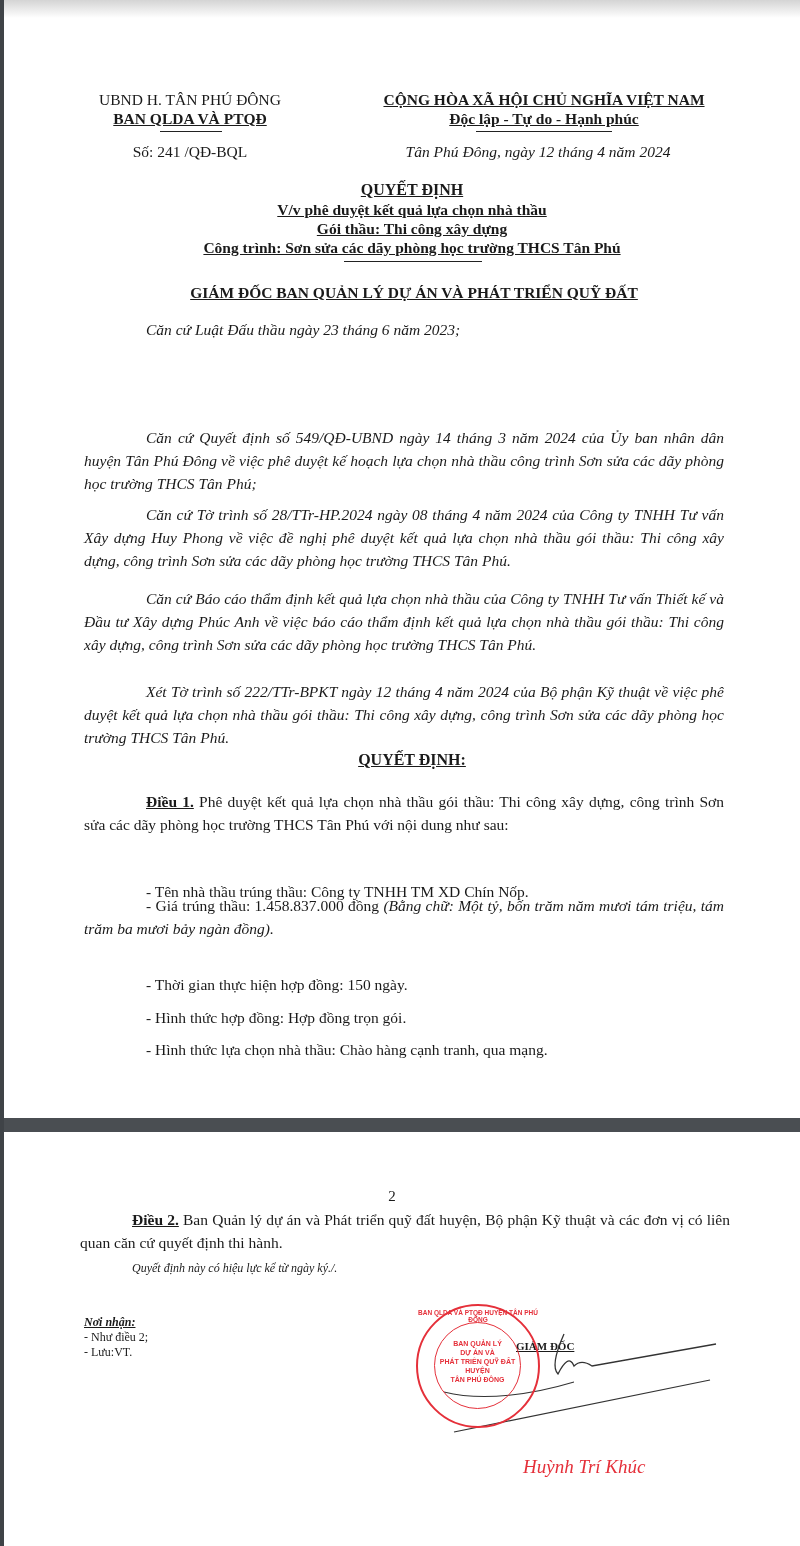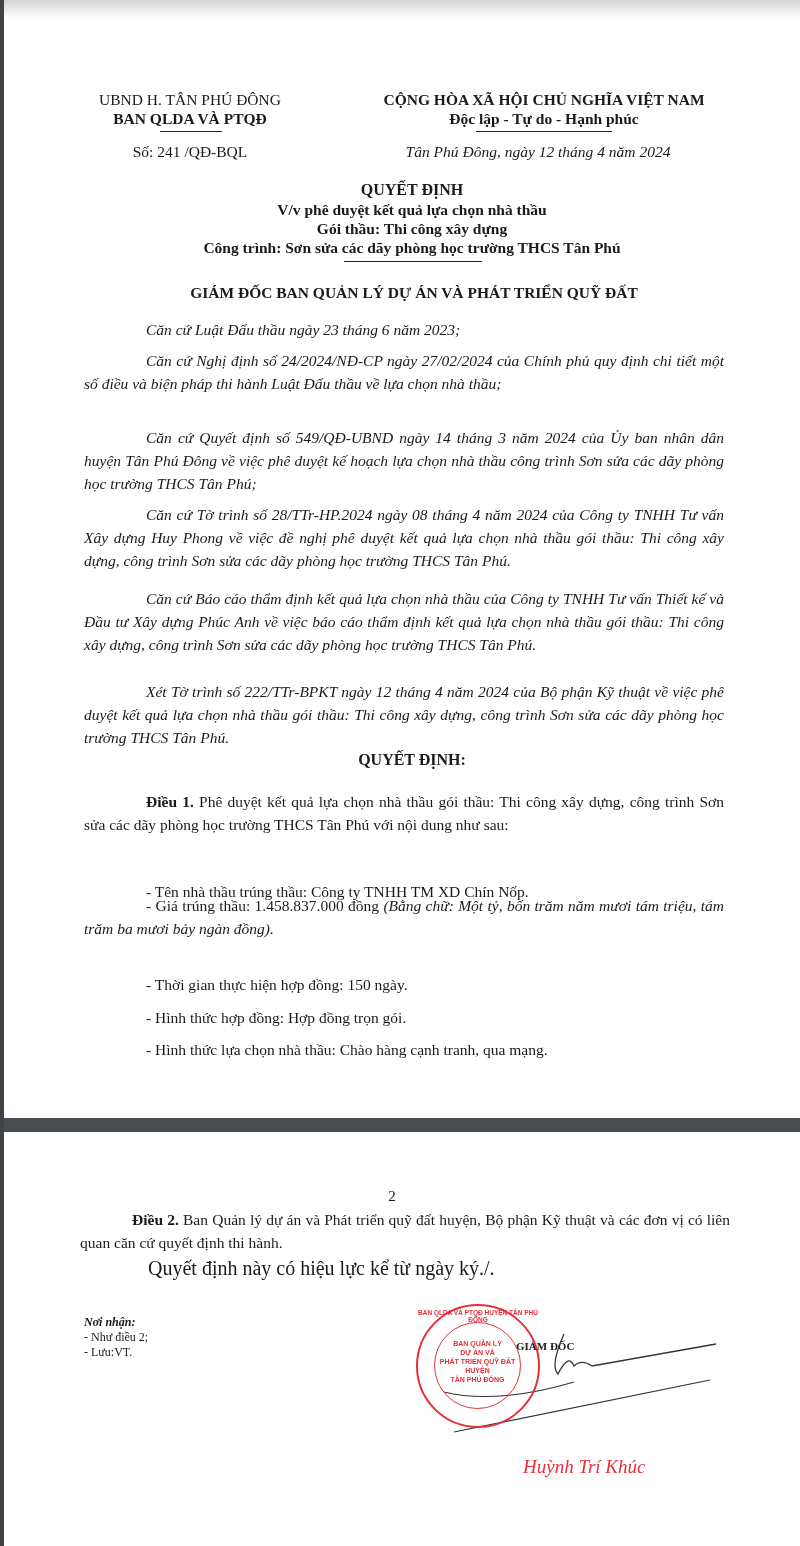--- a/index.html
+++ b/index.html
@@ -13,21 +13,21 @@
   .page {
     position: absolute; left: 4px; width: 798px; background: #ffffff;
   }
   .page-1 { top: 0; height: 1118px; }
   .page-2 { top: 1132px; height: 414px; }
   .top-shadow { position: absolute; left: 0; right: 0; top: 0; height: 18px;
     background: linear-gradient(#d4d4d4, rgba(255,255,255,0)); }
 
   .abs { position: absolute; white-space: nowrap; }
   .center-at { transform: translateX(-50%); text-align: center; }
-  .b { font-weight: bold; }
+  .b { font-weight: bold; text-decoration: underline; }
   .i { font-style: italic; }
 
   .hdr { font-size: 15.5px; line-height: 20px; }
   .uline { position: absolute; height: 1px; background: #222; }
 
   .para { position: absolute; left: 80px; width: 640px; font-size: 15.5px; line-height: 23px; text-align: justify; }
   .para .indent { display: inline-block; width: 62px; }
   .para.italic { font-style: italic; }
   .bullet { position: absolute; left: 142px; font-size: 15.5px; line-height: 23px; white-space: nowrap; margin-top: 19px; }
 
@@ -68,21 +68,20 @@
 
   <div class="abs center-at b" style="left:408px; top:180px; font-size:16px; line-height:20px;">QUYẾT ĐỊNH</div>
   <div class="abs center-at b" style="left:408px; top:200px; font-size:15.5px; line-height:20px;">V/v phê duyệt kết quả lựa chọn nhà thầu</div>
   <div class="abs center-at b" style="left:408px; top:219px; font-size:15.5px; line-height:20px;">Gói thầu: Thi công xây dựng</div>
   <div class="abs center-at b" style="left:408px; top:238px; font-size:15.5px; line-height:20px;">Công trình: Sơn sửa các dãy phòng học trường THCS Tân Phú</div>
   <div class="uline" style="left:340px; top:261px; width:138px;"></div>
 
   <div class="abs center-at b" style="left:410px; top:283px; font-size:15.5px; line-height:20px;">GIÁM ĐỐC BAN QUẢN LÝ DỰ ÁN VÀ PHÁT TRIỂN QUỸ ĐẤT</div>
 
   <div class="para italic" style="top:318px;"><span class="indent"></span><span>Căn cứ Luật Đấu thầu ngày 23 tháng 6 năm 2023;</span></div>
-  <div class="para italic" style="top:349px;"><span class="indent"></span><span>Căn cứ Nghị định số 24/2024/NĐ-CP ngày 27/02/2024 của Chính phủ quy định chi tiết một số điều và biện pháp thi hành Luật Đấu thầu về lựa chọn nhà thầu;</span></div>
   <div class="para italic" style="top:426px;"><span class="indent"></span><span>Căn cứ Quyết định số 549/QĐ-UBND ngày 14 tháng 3 năm 2024 của Ủy ban nhân dân huyện Tân Phú Đông về việc phê duyệt kế hoạch lựa chọn nhà thầu công trình Sơn sửa các dãy phòng học trường THCS Tân Phú;</span></div>
   <div class="para italic" style="top:503px;"><span class="indent"></span><span>Căn cứ Tờ trình số 28/TTr-HP.2024 ngày 08 tháng 4 năm 2024 của Công ty TNHH Tư vấn Xây dựng Huy Phong về việc đề nghị phê duyệt kết quả lựa chọn nhà thầu gói thầu: Thi công xây dựng, công trình Sơn sửa các dãy phòng học trường THCS Tân Phú.</span></div>
   <div class="para italic" style="top:587px;"><span class="indent"></span><span>Căn cứ Báo cáo thẩm định kết quả lựa chọn nhà thầu của Công ty TNHH Tư vấn Thiết kế và Đầu tư Xây dựng Phúc Anh về việc báo cáo thẩm định kết quả lựa chọn nhà thầu gói thầu: Thi công xây dựng, công trình Sơn sửa các dãy phòng học trường THCS Tân Phú.</span></div>
   <div class="para italic" style="top:680px;"><span class="indent"></span><span>Xét Tờ trình số 222/TTr-BPKT ngày 12 tháng 4 năm 2024 của Bộ phận Kỹ thuật về việc phê duyệt kết quả lựa chọn nhà thầu gói thầu: Thi công xây dựng, công trình Sơn sửa các dãy phòng học trường THCS Tân Phú.</span></div>
 
   <div class="abs center-at b" style="left:408px; top:750px; font-size:16px; line-height:20px;">QUYẾT ĐỊNH:</div>
 
   <div class="para" style="top:790px;"><span class="indent"></span><span class="b">Điều 1.</span> <span>Phê duyệt kết quả lựa chọn nhà thầu gói thầu: Thi công xây dựng, công trình Sơn sửa các dãy phòng học trường THCS Tân Phú với nội dung như sau:</span></div>
 
   <div class="bullet" style="top:861px;">- Tên nhà thầu trúng thầu: Công ty TNHH TM XD Chín Nốp.</div>
@@ -90,21 +89,21 @@
   <div class="bullet" style="top:954px;">- Thời gian thực hiện hợp đồng: 150 ngày.</div>
   <div class="bullet" style="top:987px;">- Hình thức hợp đồng: Hợp đồng trọn gói.</div>
   <div class="bullet" style="top:1019px;">- Hình thức lựa chọn nhà thầu: Chào hàng cạnh tranh, qua mạng.</div>
 </div>
 
 <div class="page page-2">
   <div class="abs center-at" style="left:388px; top:55px; font-size:15px; line-height:18px;">2</div>
 
   <div class="para" style="left:76px; width:650px; top:76px;"><span class="indent" style="width:52px;"></span><span class="b">Điều 2.</span> <span>Ban Quản lý dự án và Phát triển quỹ đất huyện, Bộ phận Kỹ thuật và các đơn vị có liên quan căn cứ quyết định thi hành.</span></div>
 
-  <div class="abs" style="left:144px; top:126px; font-size:20px; line-height:20px;">Quyết định này có hiệu lực kể từ ngày ký./.</div>
+  <div class="abs" style="left:128px; top:126px; font-size:12px; line-height:20px;font-style:italic;">Quyết định này có hiệu lực kể từ ngày ký./.</div>
 
   <div class="abs small b i" style="left:80px; top:183px;">Nơi nhận:</div>
   <div class="abs small" style="left:80px; top:198px;text-align:right;">- Như điều 2;</div>
   <div class="abs small" style="left:80px; top:213px;">- Lưu:VT.</div>
 
   <div class="abs b" style="left:512px; top:176px; font-size:11px; line-height:20px;margin-top:28px;">GIÁM ĐỐC</div>
 
   <svg class="abs" style="left:420px; top:190px;" width="300" height="120">
     <path d="M140 12 C132 30, 128 46, 134 52 C140 40, 146 34, 150 44 C156 38, 162 40, 168 44 L292 22" stroke="#333" stroke-width="1.3" fill="none"></path>
     <path d="M30 110 L286 58" stroke="#333" stroke-width="1.2" fill="none"></path>

